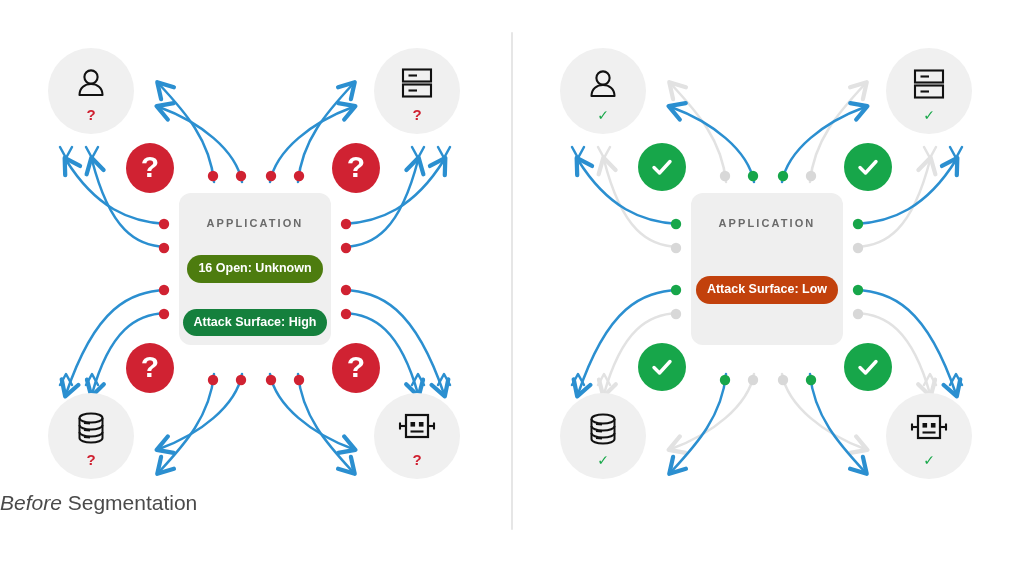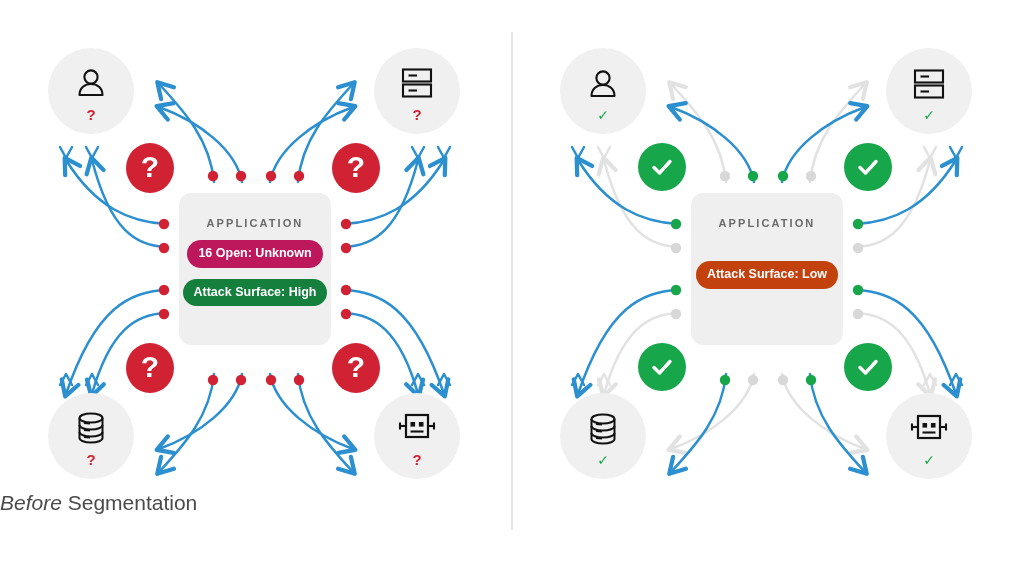--- a/index.html
+++ b/index.html
@@ -54,33 +54,33 @@
   .badge.b1{left:126px;top:143px;}
   .badge.b2{left:332px;top:143px;}
   .badge.b3{left:126px;top:343px;}
   .badge.b4{left:332px;top:343px;}
 
   
   .app-card{
     position:absolute;left:179px;top:193px;width:152px;height:152px;
     background:#efefef;border-radius:12px;
     display:flex;flex-direction:column;align-items:center;
-    padding-top:24px;box-sizing:border-box;
+    padding-top:24px;box-sizing:border-box;gap:15px;
   }
   .app-title{
     font-size:11px;font-weight:700;letter-spacing:2.1px;color:#6a6a6a;
     text-transform:uppercase;
   }
   .pill{
     margin-top:11px;border-radius:999px;color:#fff;
     font-size:12.5px;font-weight:700;line-height:1;
     padding:7px 11px 8px;white-space:nowrap;
     display:flex;align-items:center;justify-content:center;
   }
-  .pill.black{background:#be185d;}
+  .pill.black{background:#4d7c0f;}
   .pill.red{background:#15803d;}
   .pill.green{background:#c2410c;margin-top:32px;}
 
   
   .caption{
     position:absolute;top:491px;left:0;width:512px;
     font-size:21px;color:#4a4a4a;white-space:nowrap;
   }
   .caption .em{font-style:italic;font-weight:400;}
   .caption .rest{font-style:normal;}

